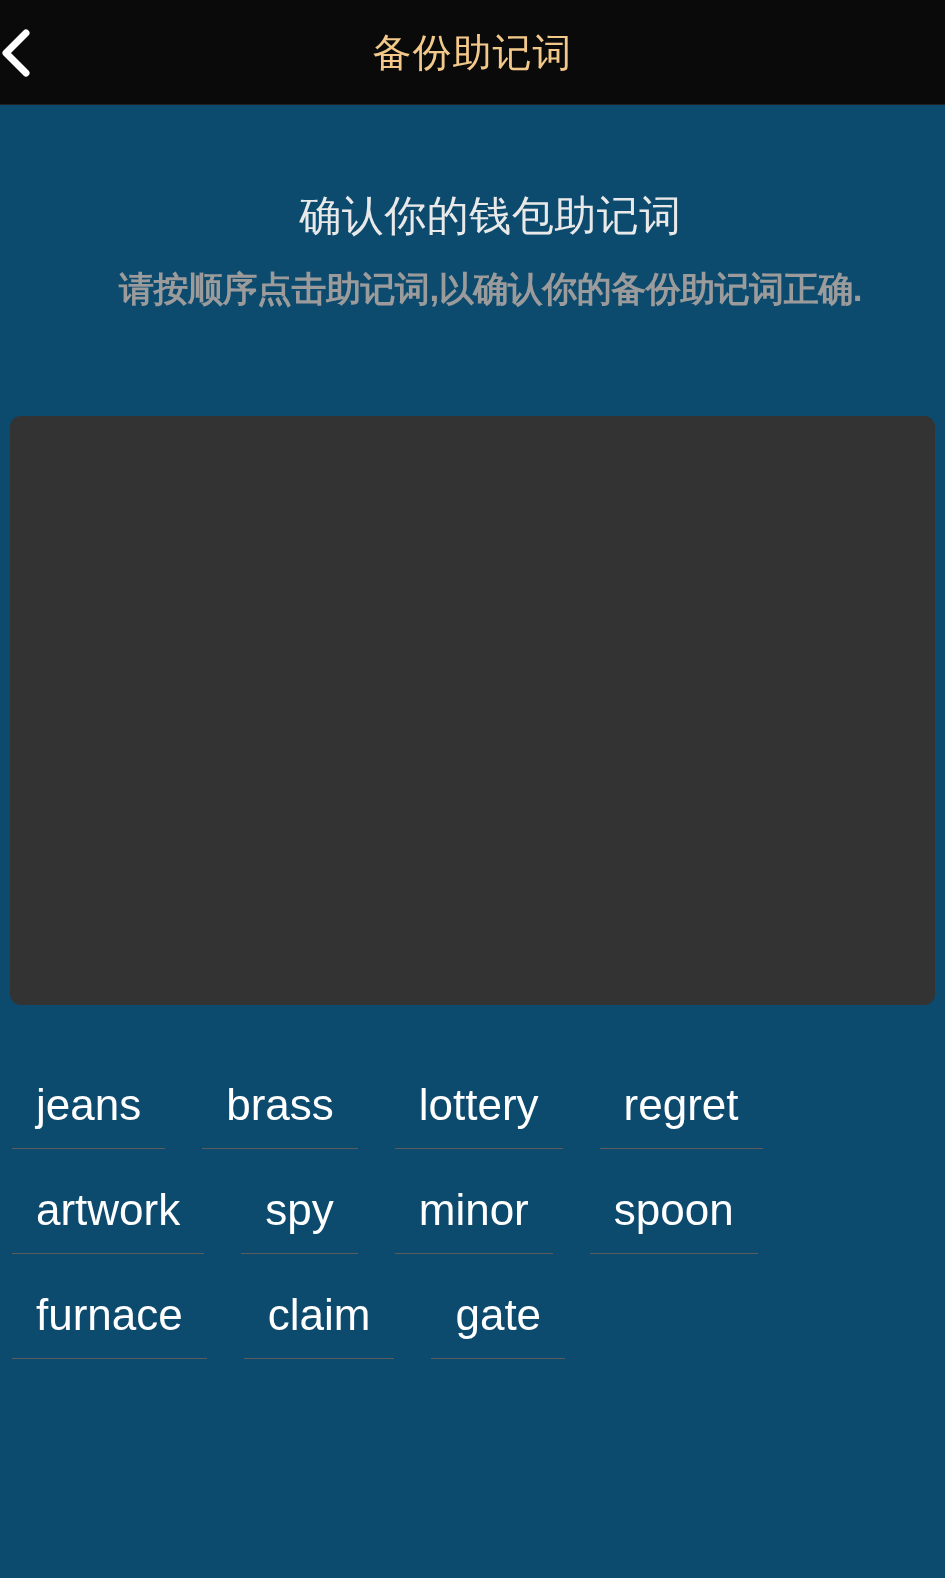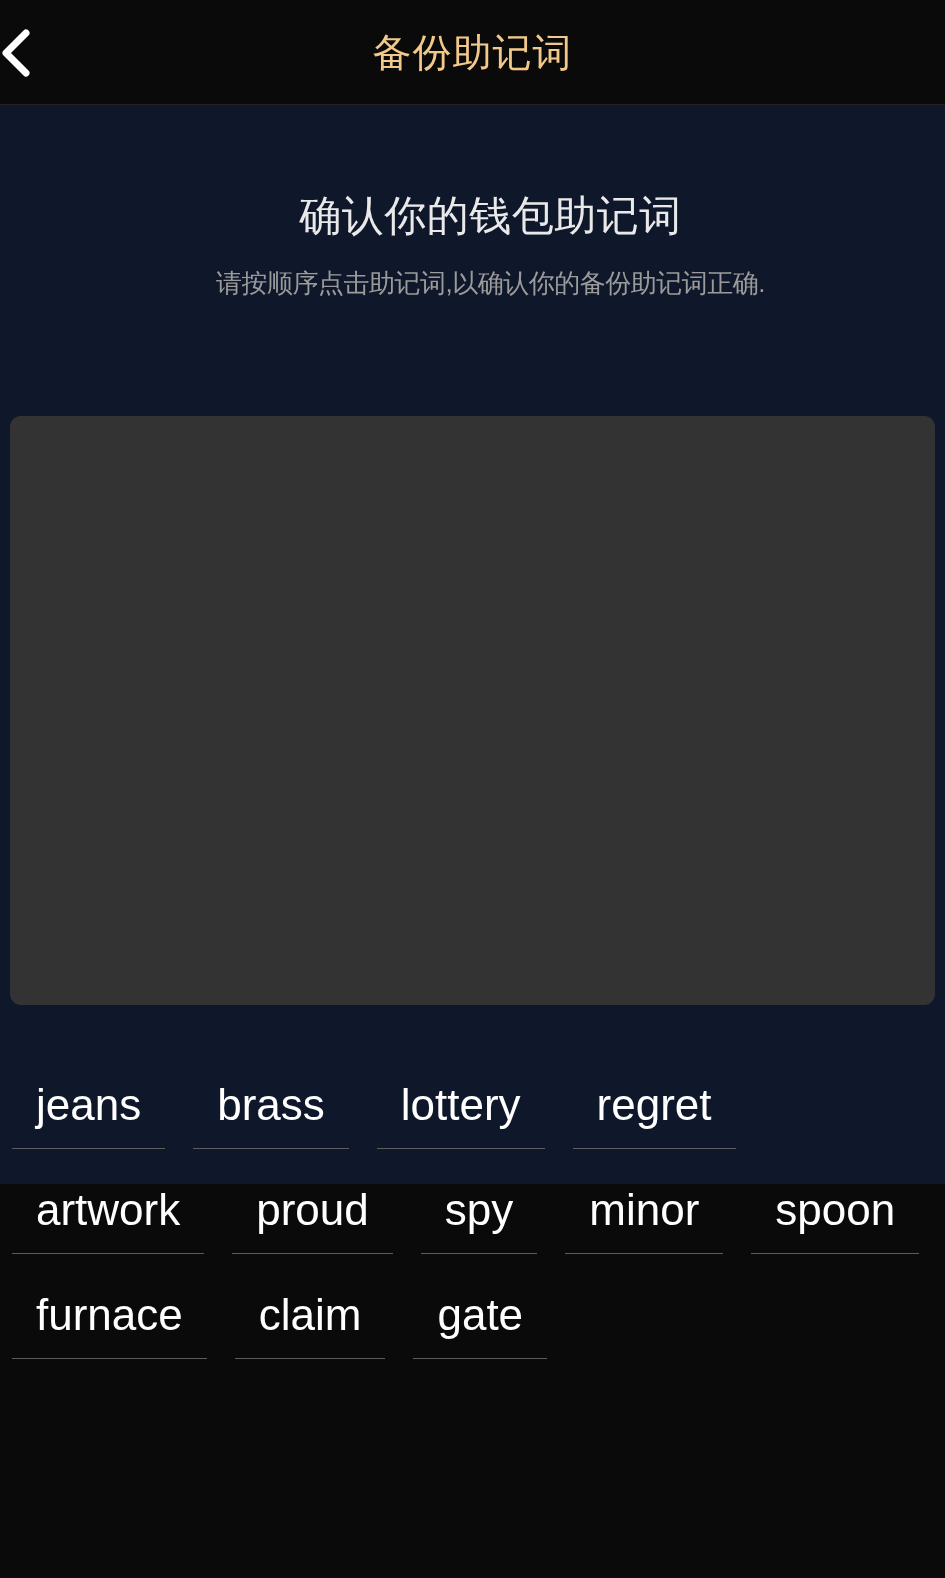--- a/index.html
+++ b/index.html
@@ -8,22 +8,22 @@
     width: 945px;
     height: 1578px;
     background: #0a0a0a;
     font-family: "Liberation Sans", "DejaVu Sans", sans-serif;
     overflow: hidden;
   }
 
   #app {
     position: relative;
     width: 945px;
-    height: 1184px;
-    background: #0f172a;
+    height: 1578px;
+    background: #0c4a6e;
   }
 
   
   .navbar {
     position: relative;
     width: 945px;
     height: 105px;
     background: #0a0a0a;
     border-bottom: 1px solid #232323;
     display: flex;
@@ -62,24 +62,24 @@
   .page-title {
     font-size: 42px;
     line-height: 1.1;
     color: #e9e9e9;
     font-weight: 400;
     letter-spacing: 0.5px;
   }
 
   .page-subtitle {
     margin-top: 30px;
-    font-size: 26px;
+    font-size: 35px;
     line-height: 1.15;
     color: #9b9b9b;
-    font-weight: 400;
+    font-weight: 700;
     white-space: nowrap;
     letter-spacing: -0.5px;
   }
 
   
   .answer-panel {
     position: absolute;
     left: 10px;
     top: 416px;
     width: 925px;
@@ -128,20 +128,21 @@
     left: 0;
     top: 1062px;
     width: 945px;
     padding: 0 12px;
   }
 
   .word-row {
     display: flex;
     align-items: flex-start;
     height: 105px;
+    gap: 9px;
   }
 
   .word-chip {
     display: inline-flex;
     flex-direction: column;
     align-items: stretch;
     justify-content: flex-start;
     margin-right: 28px;
     cursor: pointer;
     background: transparent;
@@ -209,24 +210,20 @@
           <div class="word-chip-label">regret</div>
           <div class="word-chip-underline"></div>
         </div>
       </div>
       <div class="word-row">
         <div class="word-chip">
           <div class="word-chip-label">artwork</div>
           <div class="word-chip-underline"></div>
         </div>
         <div class="word-chip">
-          <div class="word-chip-label">proud</div>
-          <div class="word-chip-underline"></div>
-        </div>
-        <div class="word-chip">
           <div class="word-chip-label">spy</div>
           <div class="word-chip-underline"></div>
         </div>
         <div class="word-chip">
           <div class="word-chip-label">minor</div>
           <div class="word-chip-underline"></div>
         </div>
         <div class="word-chip">
           <div class="word-chip-label">spoon</div>
           <div class="word-chip-underline"></div>

